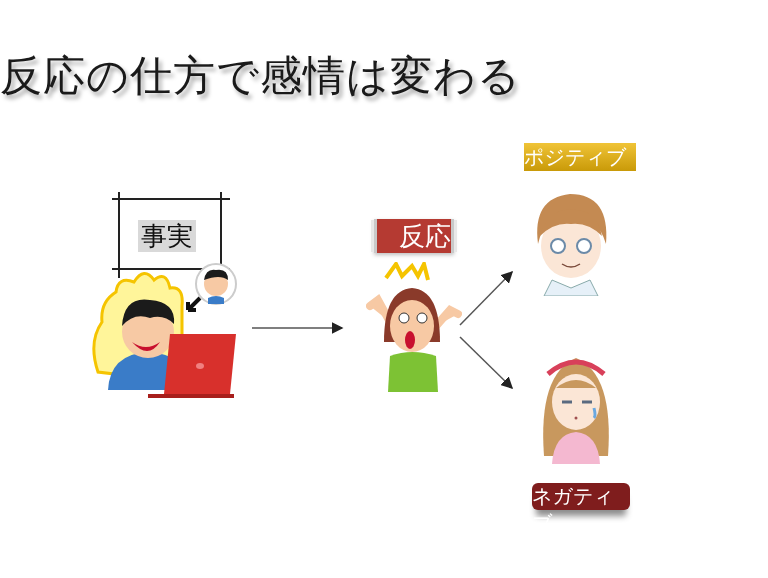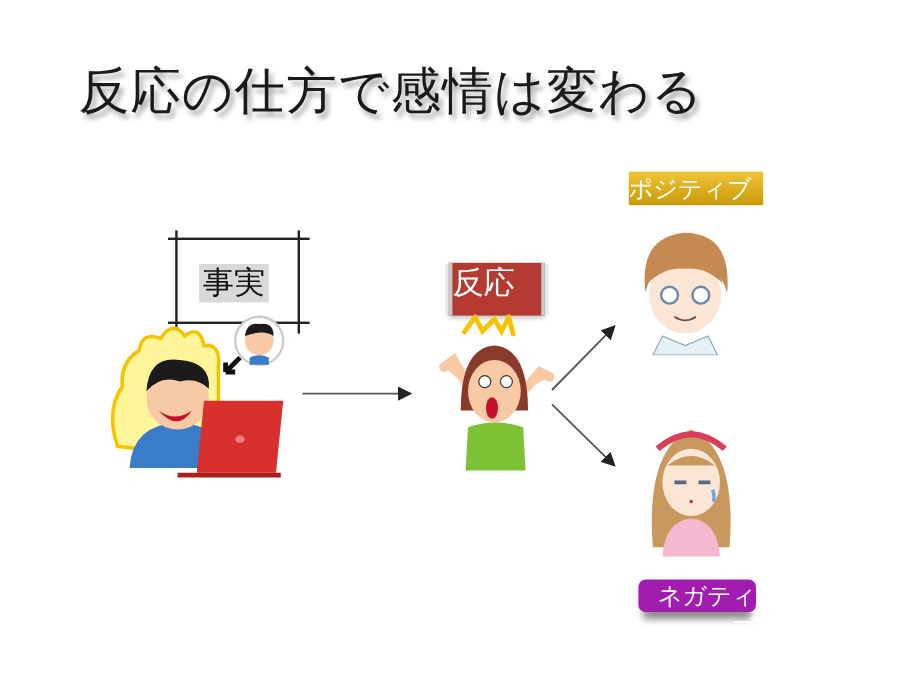--- a/index.html
+++ b/index.html
@@ -5,53 +5,53 @@
   html, body { margin: 0; padding: 0; }
   body {
     width: 768px; height: 578px; position: relative; overflow: hidden;
     background: #ffffff;
     font-family: "DejaVu Sans", "Liberation Sans", sans-serif;
   }
   .abs { position: absolute; }
 
   
   .title {
-    left: 0; top: 48px; width: 652px; text-align: center;
+    left: 0; top: 48px; width: 652px; 
     font-size: 42px; color: #1a1a1a; letter-spacing: 1px;
     text-shadow: 3px 4px 4px rgba(0,0,0,0.35);
   }
 
   
-  .fact-frame { left: 118px; top: 198px; width: 104px; height: 72px; margin-left: 28px; }
+  .fact-frame { left: 118px; top: 198px; width: 104px; height: 72px; }
   .fact-frame .hl { position: absolute; height: 2px; background: #222; left: -6px; right: -8px; }
   .fact-frame .vl { position: absolute; width: 2px; background: #222; top: -6px; bottom: -8px; }
   .fact-label {
     position: absolute; left: 20px; top: 22px;
     background: #d9d9d9; color: #111; font-size: 26px; padding: 0 3px; line-height: 32px;
   }
 
   
   .reaction-label {
-    left: 374px; top: 219px; width: 74px; height: 44px;
-    background: #b53a32; color: #fff; font-size: 26px; line-height: 34px; text-align: left;
+    left: 374px; top: 219px; width: 74px; height: 34px;
+    background: #b53a32; color: #fff; font-size: 26px; line-height: 34px; text-align: right;
     box-shadow: -4px 0 0 -1px #e8e8e8, 4px 0 0 -1px #e8e8e8, 0 2px 4px rgba(0,0,0,0.25);
     border-left: 3px solid #c9c9c9; border-right: 3px solid #c9c9c9;
   }
 
   
   .positive-label {
     left: 524px; top: 143px; width: 112px; height: 28px;
     background: linear-gradient(#f0c437, #c99a08);
     color: #fff; font-size: 20px; line-height: 28px; 
   }
 
   
   .negative-label {
     left: 532px; top: 483px; width: 98px; height: 27px;
-    background: #a21caf; color: #fff; font-size: 20px; line-height: 27px; text-align: right;
+    background: #7f1d1d; color: #fff; font-size: 20px; line-height: 27px; text-align: left;
     border-radius: 6px;
     box-shadow: 0 10px 6px -4px rgba(0,0,0,0.45);
   }
 
   
   svg.arrows { left: 0; top: 0; }
 
   
   .illus { }
 </style>

